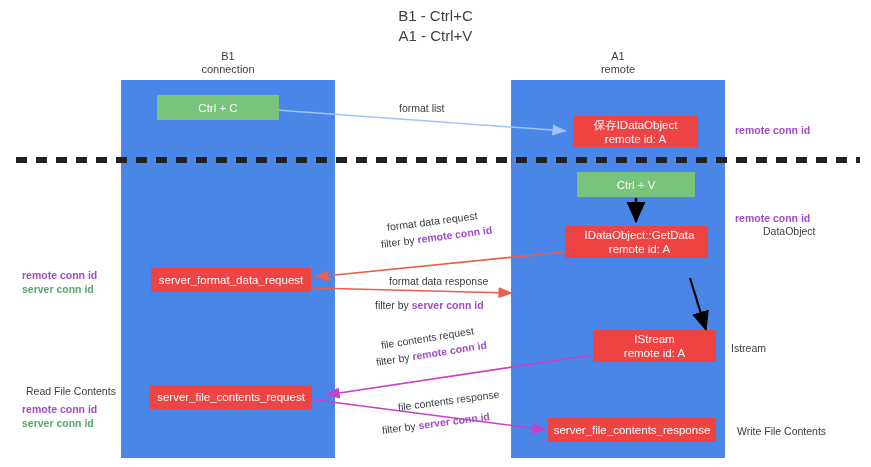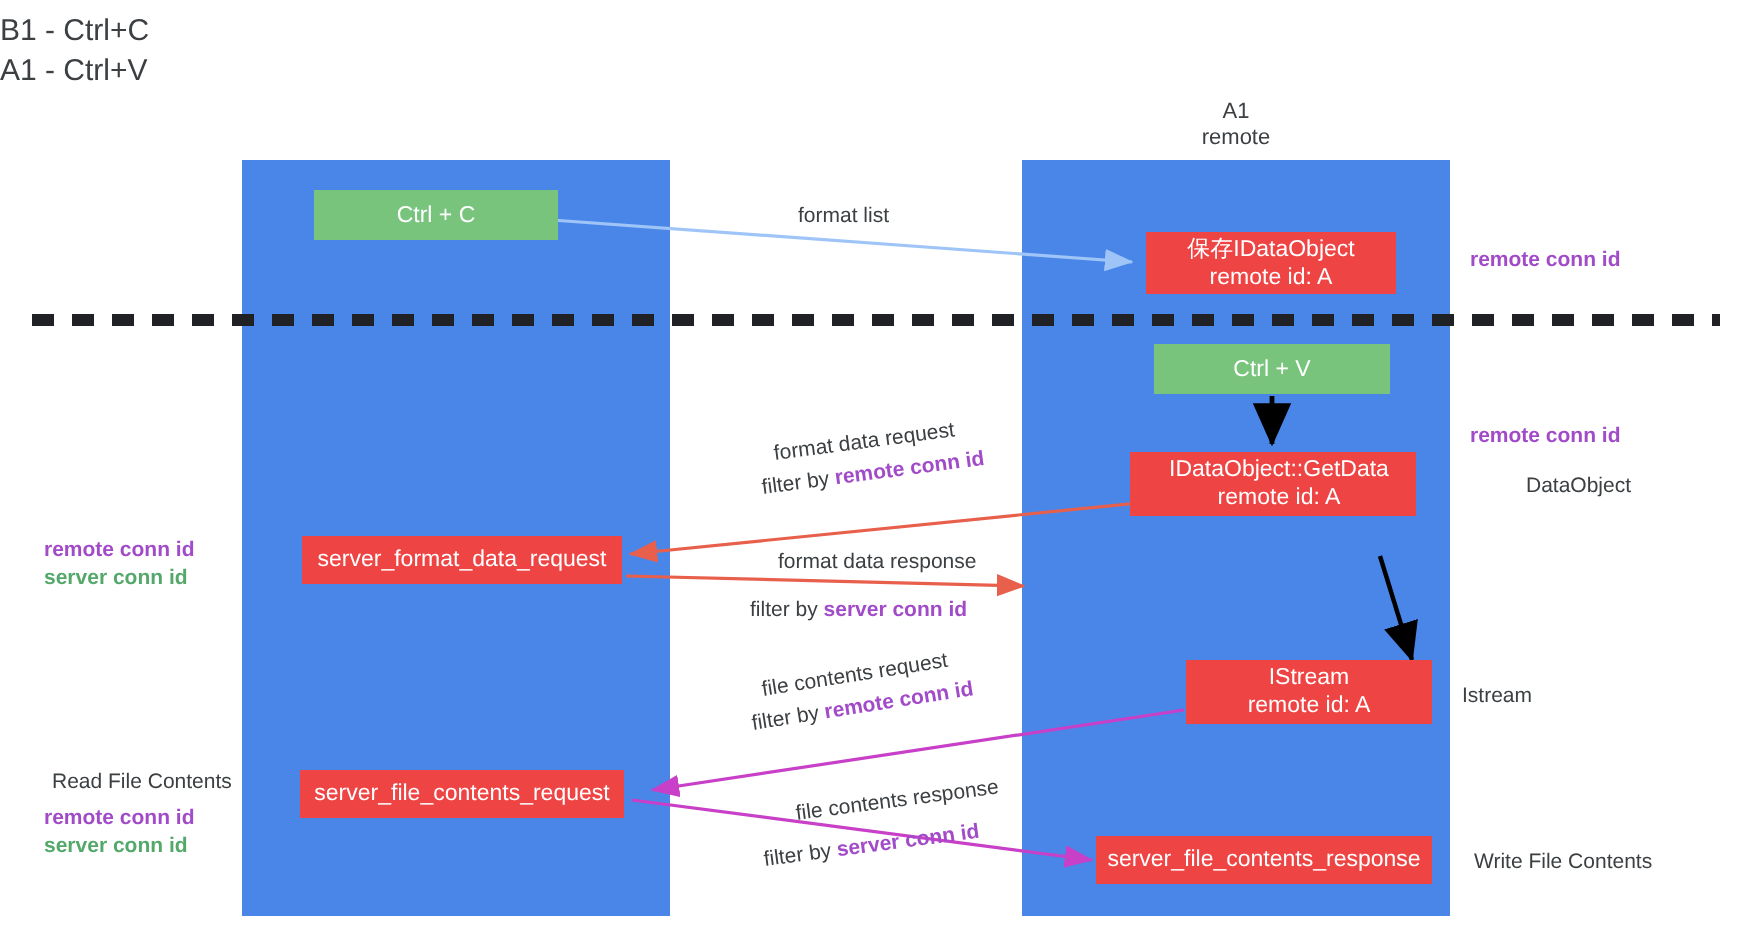--- a/index.html
+++ b/index.html
@@ -13,21 +13,21 @@
   }
   #canvas{position:absolute;inset:0;}
   svg.layer{position:absolute;left:0;top:0;width:871px;height:467px;pointer-events:none;}
 
   
   .lane{position:absolute;background:#4a86e8;}
 
   
   .diagram-title{
     position:absolute;left:0;top:6px;width:871px;
-    text-align:left;font-size:15px;line-height:20px;color:#3c4043;
+    text-align:center;font-size:15px;line-height:20px;color:#3c4043;
     white-space:pre-line;
   }
   .col-head{
     position:absolute;text-align:center;font-size:11px;line-height:13px;
     color:#3c4043;white-space:pre-line;
   }
 
   
   .node{
     position:absolute;display:flex;align-items:center;justify-content:center;
@@ -84,20 +84,22 @@
     <path d="M690,278 L706,330" stroke="#000000" stroke-width="2.2" fill="none" marker-end="url(#ah-black)"></path>
 
     <path d="M592,355 L326,395" stroke="#c83fc8" stroke-width="1.6" fill="none" marker-end="url(#ah-magenta)"></path>
 
     <path d="M316,400 L546,430" stroke="#c83fc8" stroke-width="1.6" fill="none" marker-end="url(#ah-magenta)"></path>
   </svg>
 
   <div class="diagram-title">B1 - Ctrl+C
 A1 - Ctrl+V</div>
 
+  <div class="col-head" style="left:121px;top:50px;width:214px;">B1
+connection</div>
   <div class="col-head" style="left:511px;top:50px;width:214px;">A1
 remote</div>
 
   <div class="node green" style="left:157px;top:95px;width:122px;height:25px;">Ctrl + C</div>
 
   <div class="node orange" style="left:573px;top:116px;width:125px;height:31px;">保存IDataObject
 remote id: A</div>
 
   <div class="node green" style="left:577px;top:172px;width:118px;height:25px;">Ctrl + V</div>
 
@@ -131,21 +133,21 @@
     <span>filter by </span><span class="purple">remote conn id</span>
   </div>
 
   <div class="txt rot-a" style="left:398px;top:400px;">file contents response</div>
   <div class="txt rot-a" style="left:382px;top:423px;">
     <span>filter by </span><span class="purple">server conn id</span>
   </div>
 
   <div class="txt purple" style="left:735px;top:123px;">remote conn id</div>
   <div class="txt purple" style="left:735px;top:211px;">remote conn id</div>
-  <div class="txt" style="left:731px;top:236px;padding-left:32px;">DataObject</div>
+  <div class="txt" style="left:731px;top:224px;padding-left:32px;">DataObject</div>
   <div class="txt" style="left:731px;top:341px;">Istream</div>
   <div class="txt" style="left:737px;top:424px;">Write File Contents</div>
 
   <div class="txt purple" style="left:22px;top:268px;">remote conn id</div>
   <div class="txt green-t" style="left:22px;top:282px;">server conn id</div>
 
   <div class="txt" style="left:26px;top:384px;">Read File Contents</div>
   <div class="txt purple" style="left:22px;top:402px;">remote conn id</div>
   <div class="txt green-t" style="left:22px;top:416px;">server conn id</div>
 

